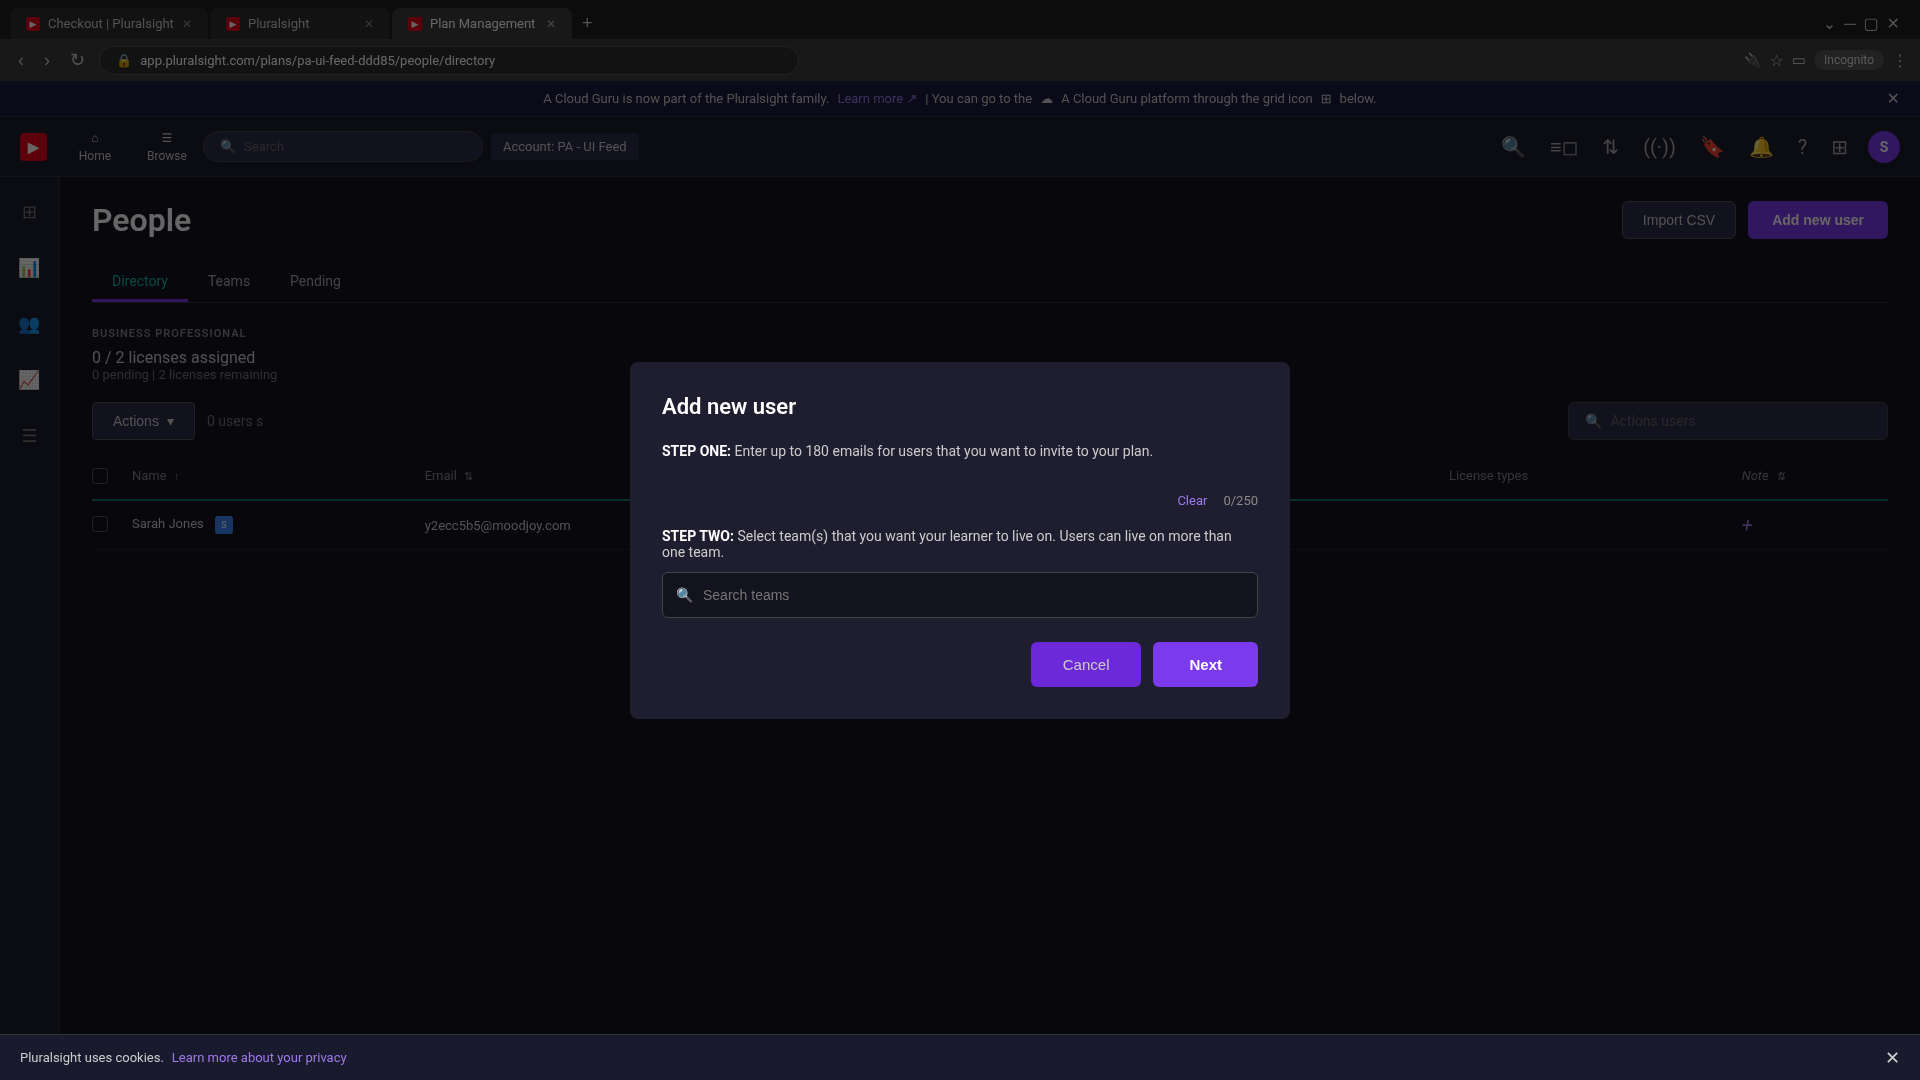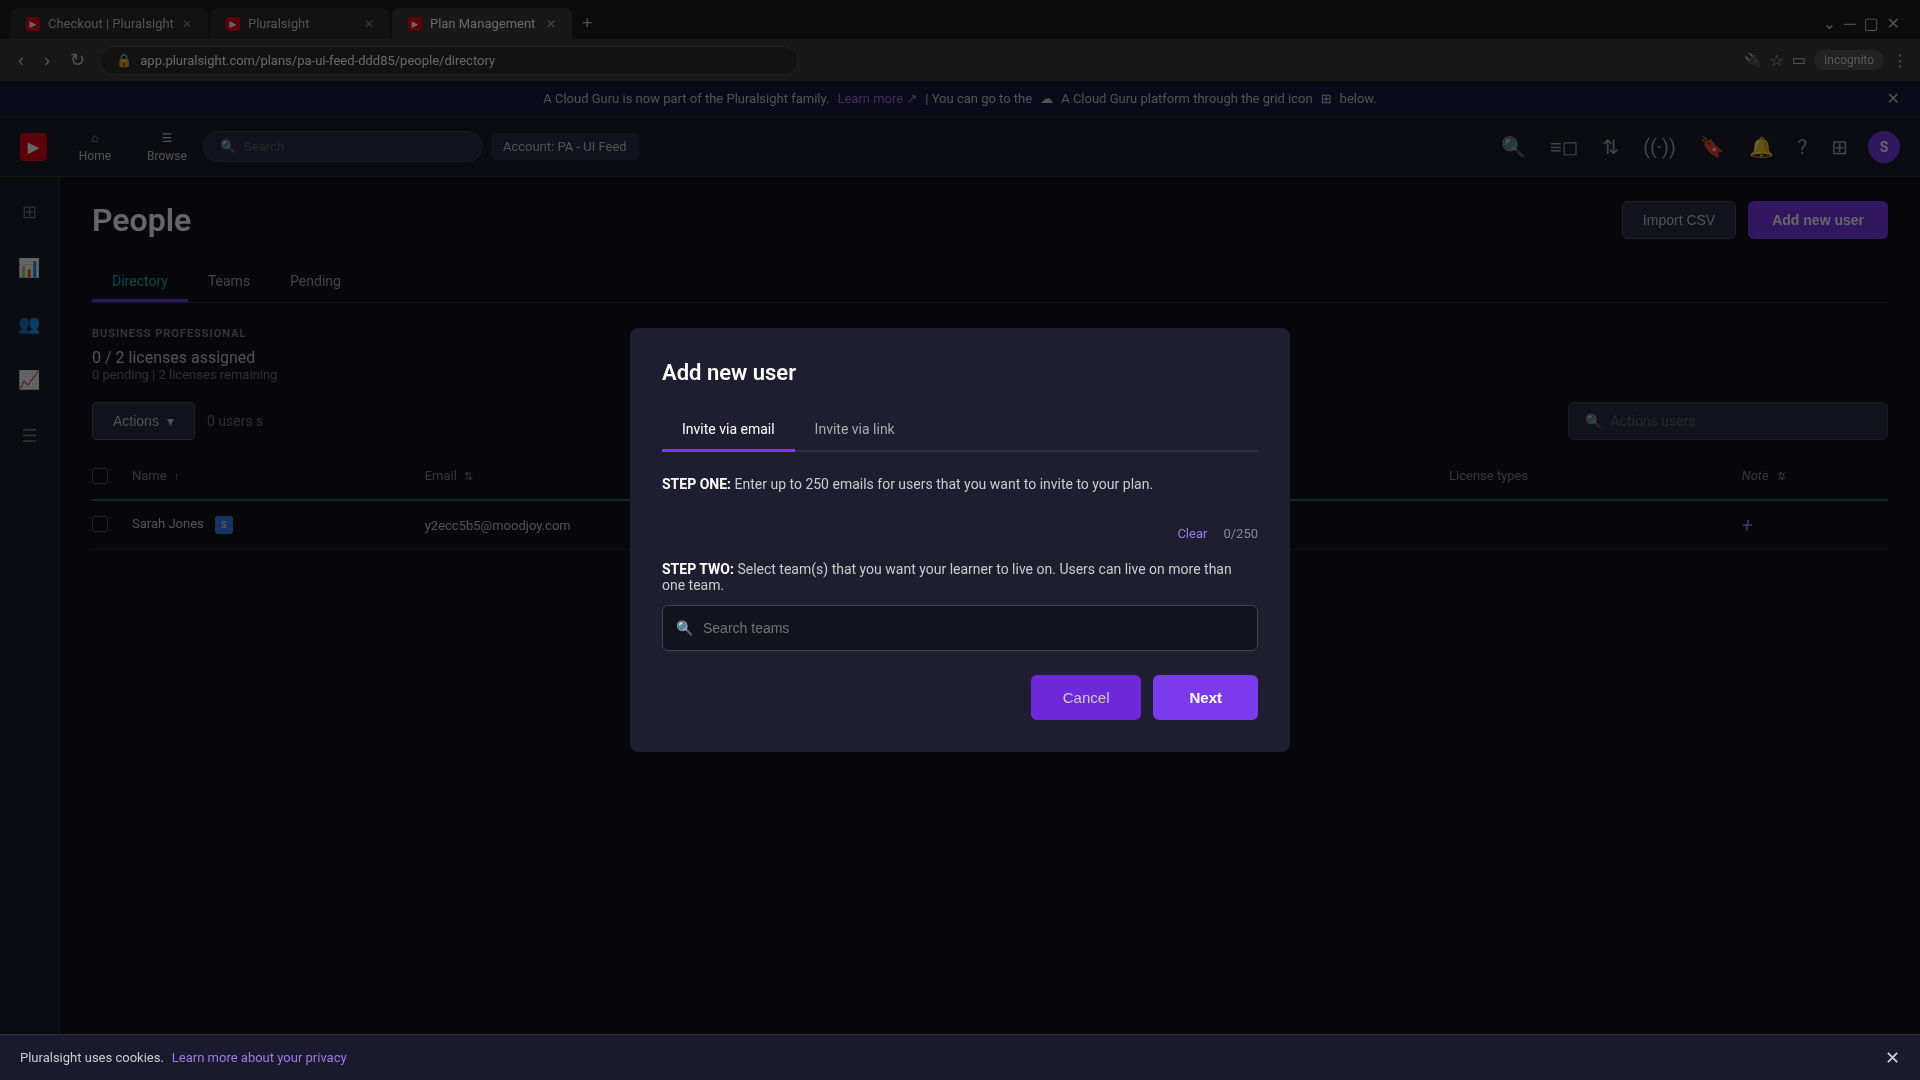--- a/index.html
+++ b/index.html
@@ -280,28 +280,24 @@
       </div>
     </div>
   </div>
 </div>
 
 <div class="overlay">
 
   <div class="modal">
     <h2 class="modal-title">Add new user</h2>
 
-    <div class="modal-tabs">
-      <div class="modal-tab active">Invite via email</div>
-      <div class="modal-tab">Invite via link</div>
-    </div>
 
     <p class="step-label">
       <strong>STEP ONE:</strong>
-      <span>Enter up to 250 emails for users that you want to invite to your plan.</span>
+      <span>Enter up to 180 emails for users that you want to invite to your plan.</span>
     </p>
 
 
     <div class="input-actions">
       <a class="clear-link">Clear</a>
       <span class="counter">0/250</span>
     </div>
 
     <p class="step-label">
       <strong>STEP TWO:</strong>

